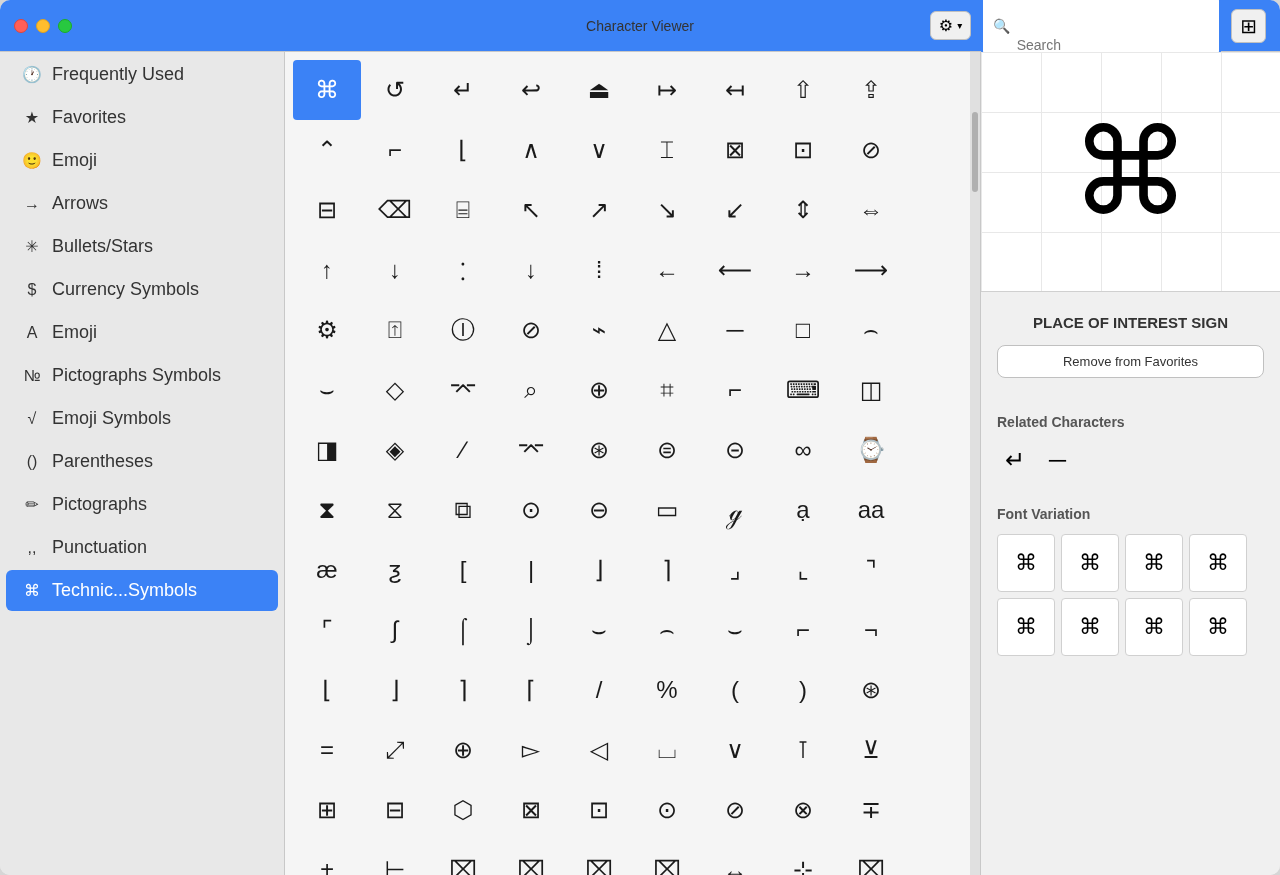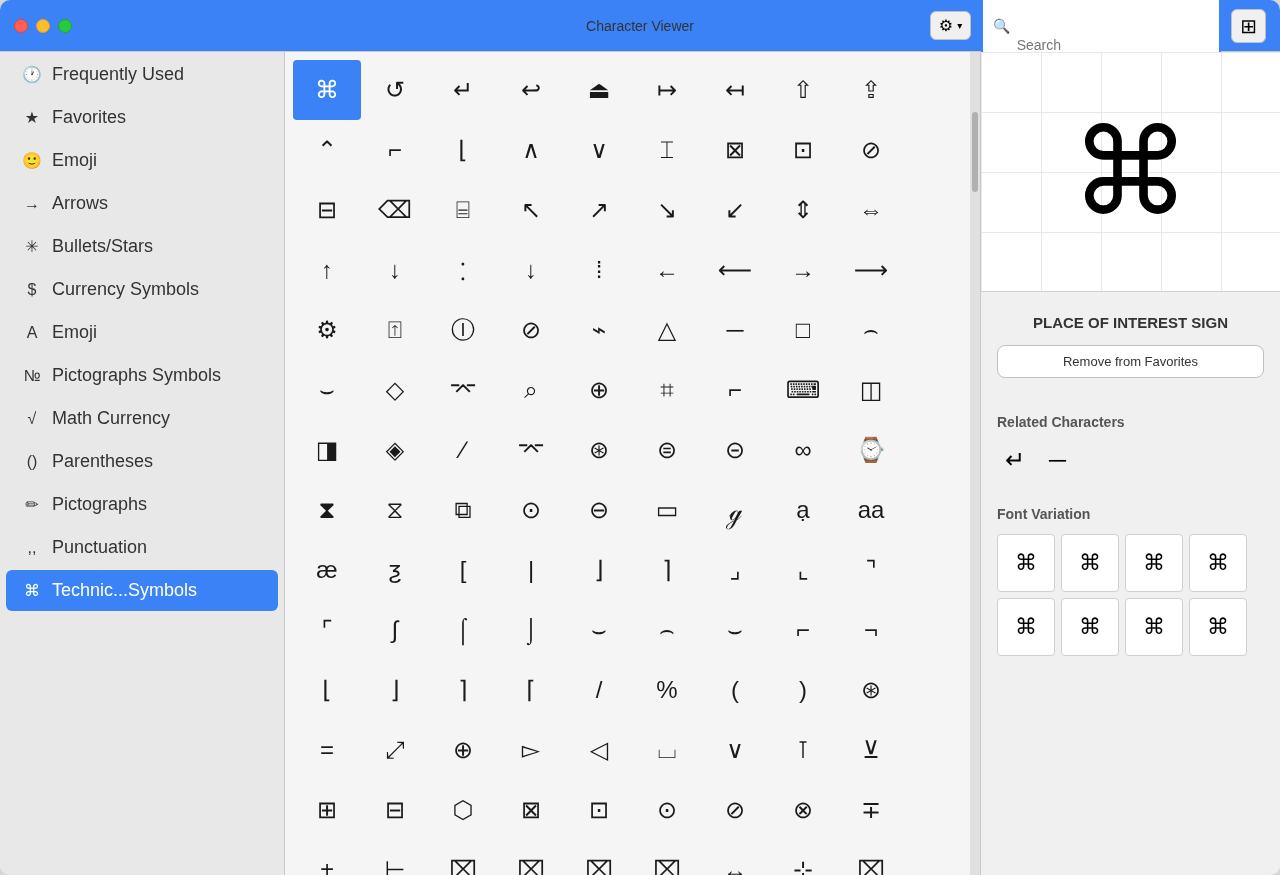--- a/index.html
+++ b/index.html
@@ -316,21 +316,21 @@
         <div class="sidebar-item">
     <span class="sidebar-icon">A</span>
     <span class="sidebar-label">Emoji</span>
   </div>
         <div class="sidebar-item">
     <span class="sidebar-icon">№</span>
     <span class="sidebar-label">Pictographs Symbols</span>
   </div>
         <div class="sidebar-item">
     <span class="sidebar-icon">√</span>
-    <span class="sidebar-label">Math Currency</span>
+    <span class="sidebar-label">Emoji Symbols</span>
   </div>
         <div class="sidebar-item">
     <span class="sidebar-icon">()</span>
     <span class="sidebar-label">Parentheses</span>
   </div>
         <div class="sidebar-item">
     <span class="sidebar-icon">✏</span>
     <span class="sidebar-label">Pictographs</span>
   </div>
         <div class="sidebar-item">

